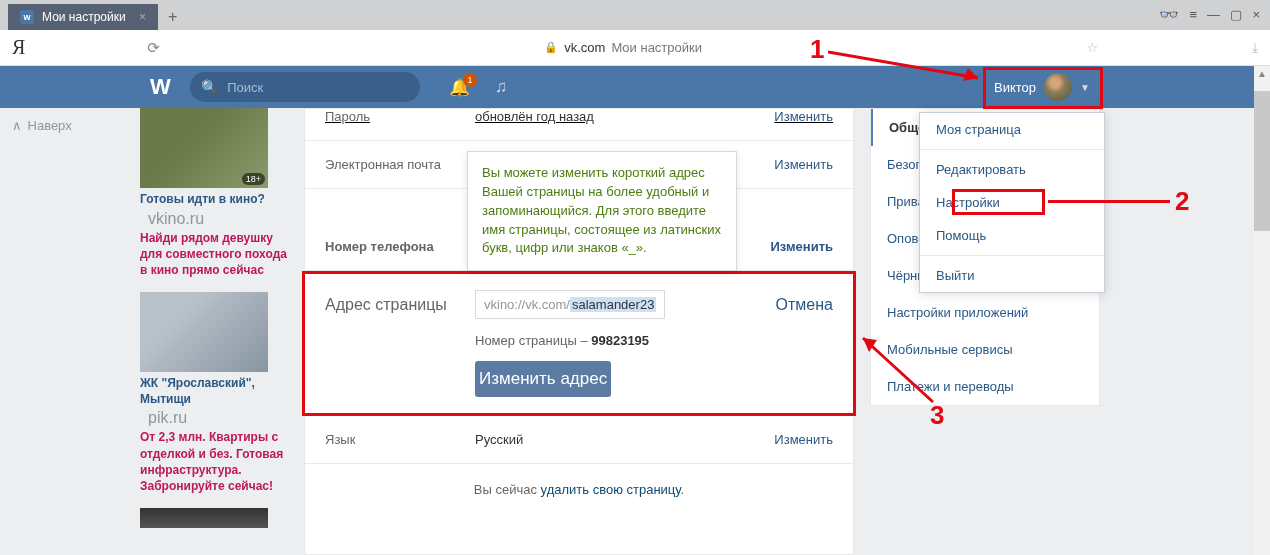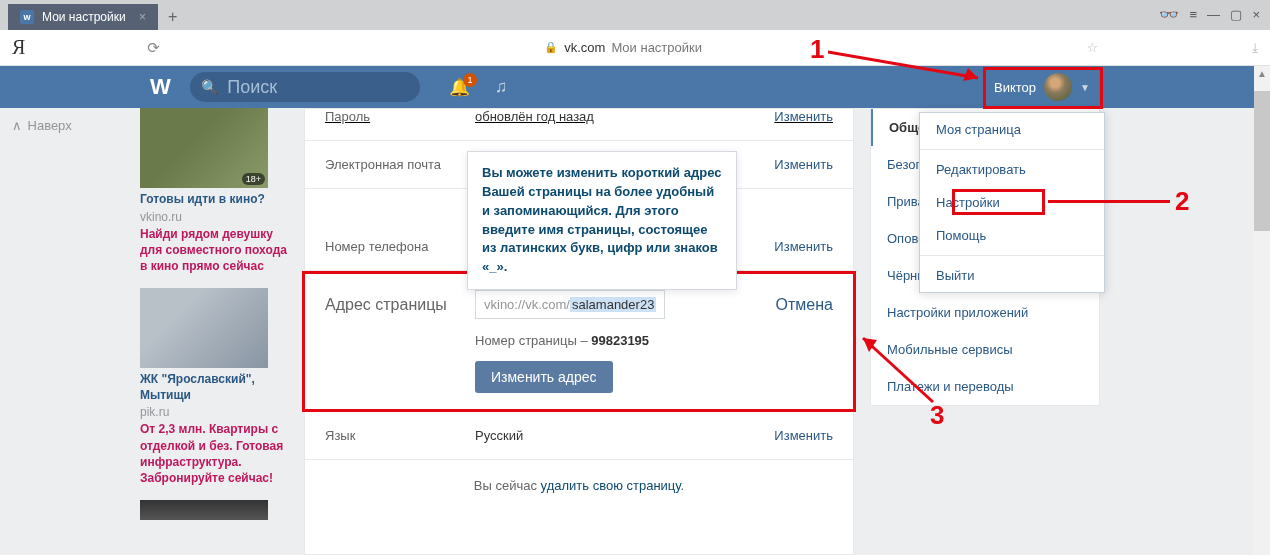--- a/index.html
+++ b/index.html
@@ -20,21 +20,21 @@
 .url-box { flex: 1; text-align: center; color: #555; display:flex; justify-content:center; align-items:center; gap:6px;}
 .url-box .lock { color:#999; font-size:11px; }
 .url-box .domain { color:#333; }
 .url-box .path { color:#777; }
 .addr-right { display:flex; gap:14px; color:#bbb; }
 
 
 .vk-top { height: 42px; background: #4a76a8; display: flex; align-items: center; padding: 0 0 0 150px; color: #fff; }
 .vk-logo { font-weight: bold; font-size: 22px; letter-spacing: -1px; margin-right: 20px; }
 .vk-search { background: #3a5f8a; border-radius: 16px; width: 230px; height: 30px; display: flex; align-items: center; padding: 0 12px; gap: 8px; }
-.vk-search input { background: transparent; border: none; color: #fff; outline: none; font-size: 18px; width: 100%; }
+.vk-search input { background: transparent; border: none; color: #fff; outline: none; font-size: 13px; width: 100%; }
 .vk-search input::placeholder { color: #a6bdd7; }
 .search-icon { color: #8fadc8; font-size: 14px; }
 .top-icons { display: flex; gap: 24px; margin-left: 30px; align-items: center; }
 .bell { position: relative; color: #cfd9e5; font-size: 17px; }
 .badge { position: absolute; top:-4px; right:-6px; background:#d35400; color:#fff; border-radius:50%; width:14px; height:14px; font-size:9px; display:flex; align-items:center; justify-content:center;}
 .music-icon { color: #cfd9e5; font-size: 17px; }
 .profile-btn { margin-left: auto; margin-right: 170px; display: flex; align-items: center; gap: 8px; font-size: 13px; padding: 4px 10px; cursor: pointer; height: 42px; }
 .profile-btn .avatar { width: 28px; height: 28px; border-radius: 50%; background: radial-gradient(circle at 40% 35%, #d4a678 18%, #8a7a5c 40%, #4a5d3a 100%); }
 .profile-btn .caret { color: #cfd9e5; font-size: 10px; }
 
@@ -50,40 +50,40 @@
 .left-col { width: 140px; padding: 10px 0 0 12px; }
 .up-btn { color: #939699; font-size: 13px; display: flex; align-items: center; gap: 6px; cursor: pointer; }
 
 .ads-col { width: 150px; margin-left: 0; padding-top: 0; }
 .ad { margin-bottom: 14px; font-size: 12px; }
 .ad-img { width: 128px; height: 80px; background: #888; position: relative; margin-bottom: 4px; }
 .ad-img.gym { background: linear-gradient(135deg, #6a7a4a 40%, #8a9a6a 100%); }
 .ad-img.bldg { background: linear-gradient(135deg, #b8c0c8 30%, #8895a3 100%); }
 .ad-age { position:absolute; bottom:3px; right:3px; background:rgba(0,0,0,0.55); color:#fff; font-size:9px; padding:1px 4px; border-radius:7px;}
 .ad-title { color: #2a5885; font-weight: bold; font-size: 12px; line-height: 1.3; }
-.ad-domain { color: #939699; font-size: 12px; margin: 2px 0; }
+.ad-domain { color: #939699; font-size: 16px; margin: 2px 8px; }
 .ad-desc { color: #be185d; font-size: 12px; line-height: 1.35; font-weight: bold; }
 
 .main-col { width: 550px; background: #fff; border: 1px solid #e7e8ec; margin-left: 14px; margin-top: 0; }
 .setting-row { display: flex; padding: 16px 20px; border-bottom: 1px solid #e7e8ec; align-items: flex-start; font-size: 13px; }
 .setting-label { width: 150px; color: #656565; }
 .setting-value { color: #333; flex: 1; }
 .setting-action { color: #2a5885; cursor: pointer; }
 .setting-action.cancel { color: #2a5885; }
 
-.tooltip-box { background: #fff; border: 1px solid #d3d9de; padding: 12px 14px; font-size: 13px; color: #0c4a6e; line-height: 1.45; width: 270px; box-shadow: 0 2px 8px rgba(0,0,0,0.1); font-weight: bold; }
+.tooltip-box { background: #fff; border: 1px solid #d3d9de; padding: 12px 14px; font-size: 13px; color: #4d7c0f; line-height: 1.45; width: 270px; box-shadow: 0 2px 8px rgba(0,0,0,0.1); }
 
 .addr-row { border: 3px solid #e30613; margin: 0 -3px; padding: 16px 20px; display:flex; flex-direction:column; gap:12px; }
 .addr-top { display: flex; align-items: center; }
 .url-field { border: 1px solid #d3d9de; padding: 6px 8px; font-size: 13px; display: inline-flex; align-items: center; }
 .url-prefix { color: #939699; }
 .url-val { background: #cde1f4; padding: 0 2px; color: #333; }
 .page-num { font-size: 13px; color: #656565; }
 .page-num b { color: #333; font-weight: 600; }
-.btn-primary { background: #5b7ba3; color: #fff; border: none; padding: 8px 16px; font-size: 14px; border-radius: 3px; cursor: pointer; width: fit-content; }
+.btn-primary { background: #5b7ba3; color: #fff; border: none; padding: 8px 4px; font-size: 17px; border-radius: 3px; cursor: pointer; width: fit-content; }
 
 .delete-row { text-align: center; padding: 18px; font-size: 13px; color: #656565; }
 .delete-row a { color: #0c4a6e; cursor: pointer; }
 
 .right-col { width: 230px; margin-left: 16px; }
 .side-menu { background: #fff; border: 1px solid #e7e8ec; position: relative; }
 .side-item { padding: 11px 16px; font-size: 13px; color: #2a5885; cursor: pointer; }
 .side-item.active { border-left: 2px solid #5181b8; font-weight: 600; color: #333; background:#fff; }
 
 .dropdown { position: absolute; top: 112px; right: 165px; width: 186px; background: #fff; border: 1px solid #c5d0db; box-shadow: 0 1px 10px rgba(0,0,0,0.15); z-index: 500; }
@@ -178,21 +178,21 @@
       <div class="setting-value">обновлён год назад</div>
       <div class="setting-action">Изменить</div>
     </div>
     <div class="setting-row" style="position:relative;">
       <div class="setting-label">Электронная почта</div>
       <div class="setting-value" style="position:relative;">
         <div class="tooltip-box" style="position:absolute; top:-6px; left:-8px;">Вы можете изменить короткий адрес Вашей страницы на более удобный и запоминающийся. Для этого введите имя страницы, состоящее из латинских букв, цифр или знаков «_».</div>
       </div>
       <div class="setting-action">Изменить</div>
     </div>
-    <div class="setting-row" style="padding-top:50px;">
+    <div class="setting-row" style="padding-top:50px;font-weight:bold;">
       <div class="setting-label">Номер телефона</div>
       <div class="setting-value"></div>
       <div class="setting-action">Изменить</div>
     </div>
 
     <div class="addr-row">
       <div class="addr-top">
         <div class="setting-label">Адрес страницы</div>
         <div class="setting-value">
           <span class="url-field">

